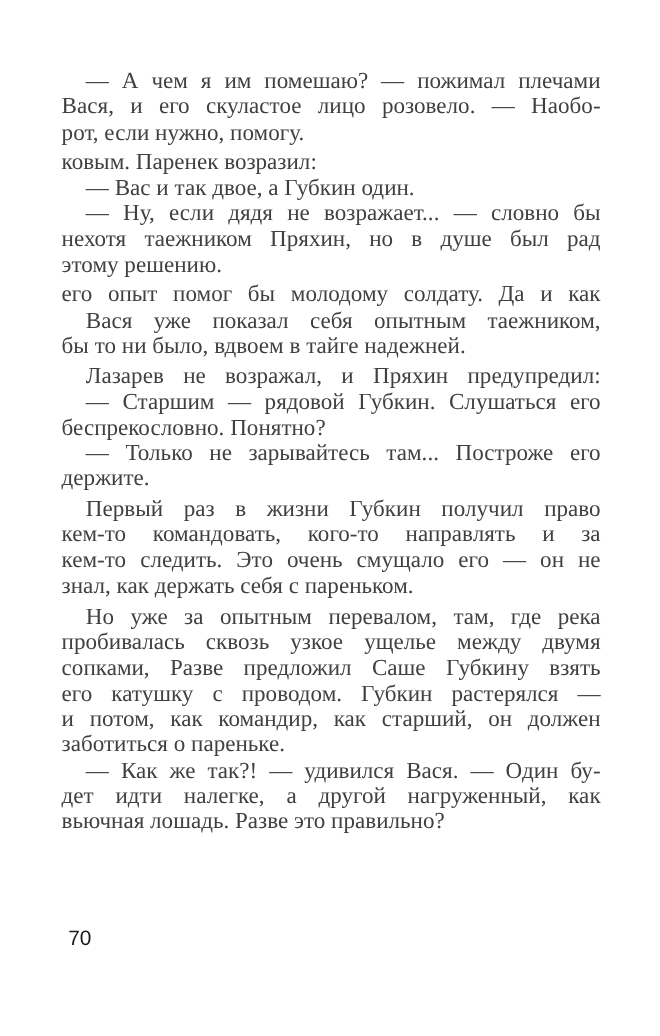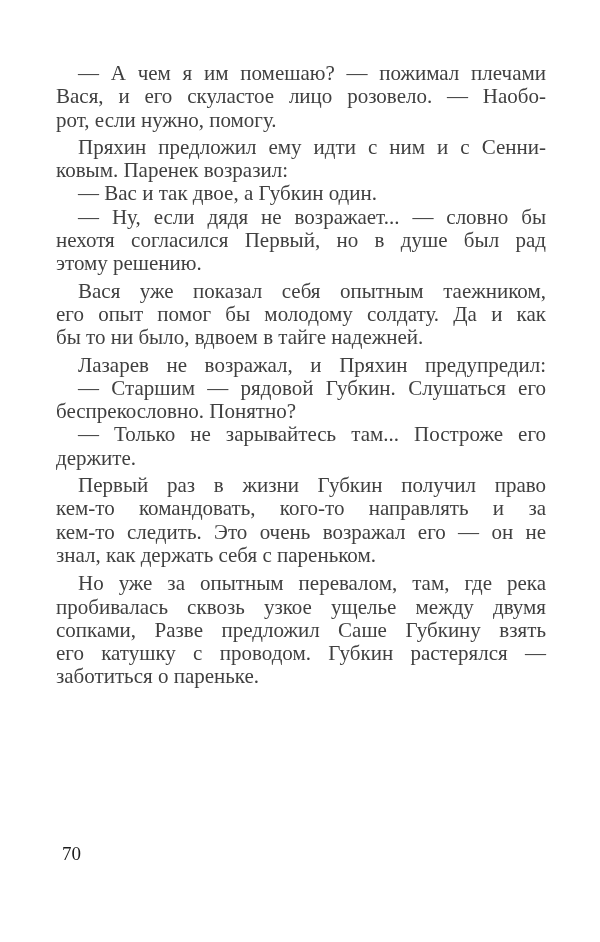--- a/index.html
+++ b/index.html
@@ -12,53 +12,52 @@
     .para { margin: 0 0 3.5px 0; }
     .line {
       display: block; height: 23.3px; line-height: 23.3px;
       text-align: justify; text-align-last: justify;
       white-space: nowrap; overflow: visible;
     }
     .line.last { text-align-last: left; }
     .line.indent { padding-left: 22px; }
     .pagenum {
       position: absolute; left: 62px; top: 843px;
-      font-family: Liberation Serif, serif;
+      font-family: Liberation Sans, sans-serif;
       font-size: 19px; color: #1c1c1c;
     }
   </style>
 </head>
 <body>
 
 <div class="page">
 
   <div class="para" style="margin-bottom:4px">
     <span class="line indent">— А чем я им помешаю? — пожимал плечами</span>
     <span class="line">Вася, и его скуластое лицо розовело. — Наобо-</span>
     <span class="line last">рот, если нужно, помогу.</span>
   </div>
 
   <div class="para" style="margin-bottom:0">
-    <span class="line indent">Пряхин предложил ему идти с ним и с Сенни-</span>
     <span class="line last">ковым. Паренек возразил:</span>
   </div>
 
   <div class="para" style="margin-bottom:0">
     <span class="line indent last">— Вас и так двое, а Губкин один.</span>
   </div>
 
   <div class="para" style="margin-bottom:4px">
     <span class="line indent">— Ну, если дядя не возражает... — словно бы</span>
-    <span class="line">нехотя согласился Первый, но в душе был рад</span>
+    <span class="line">нехотя таежником Пряхин, но в душе был рад</span>
     <span class="line last">этому решению.</span>
   </div>
 
   <div class="para" style="margin-bottom:4px">
+    <span class="line">его опыт помог бы молодому солдату. Да и как</span>
     <span class="line indent">Вася уже показал себя опытным таежником,</span>
-    <span class="line">его опыт помог бы молодому солдату. Да и как</span>
     <span class="line last">бы то ни было, вдвоем в тайге надежней.</span>
   </div>
 
   <div class="para" style="margin-bottom:0">
     <span class="line indent">Лазарев не возражал, и Пряхин предупредил:</span>
   </div>
 
   <div class="para" style="margin-bottom:0">
     <span class="line indent">— Старшим — рядовой Губкин. Слушаться его</span>
     <span class="line last">беспрекословно. Понятно?</span>
@@ -66,27 +65,33 @@
 
 
   <div class="para" style="margin-bottom:4px">
     <span class="line indent">— Только не зарывайтесь там... Построже его</span>
     <span class="line last">держите.</span>
   </div>
 
   <div class="para" style="margin-bottom:5px">
     <span class="line indent">Первый раз в жизни Губкин получил право</span>
     <span class="line">кем-то командовать, кого-то направлять и за</span>
-    <span class="line">кем-то следить. Это очень возражал его — он не</span>
+    <span class="line">кем-то следить. Это очень смущало его — он не</span>
     <span class="line last">знал, как держать себя с пареньком.</span>
   </div>
 
   <div class="para" style="margin-bottom:0">
     <span class="line indent">Но уже за опытным перевалом, там, где река</span>
     <span class="line">пробивалась сквозь узкое ущелье между двумя</span>
     <span class="line">сопками, Разве предложил Саше Губкину взять</span>
     <span class="line">его катушку с проводом. Губкин растерялся —</span>
+    <span class="line">и потом, как командир, как старший, он должен</span>
     <span class="line last">заботиться о пареньке.</span>
   </div>
 
+  <div class="para" style="margin-bottom:0">
+    <span class="line indent">— Как же так?! — удивился Вася. — Один бу-</span>
+    <span class="line">дет идти налегке, а другой нагруженный, как</span>
+    <span class="line last">вьючная лошадь. Разве это правильно?</span>
+  </div>
 </div>
 
 <div class="pagenum">70</div>
 
 </body></html>

